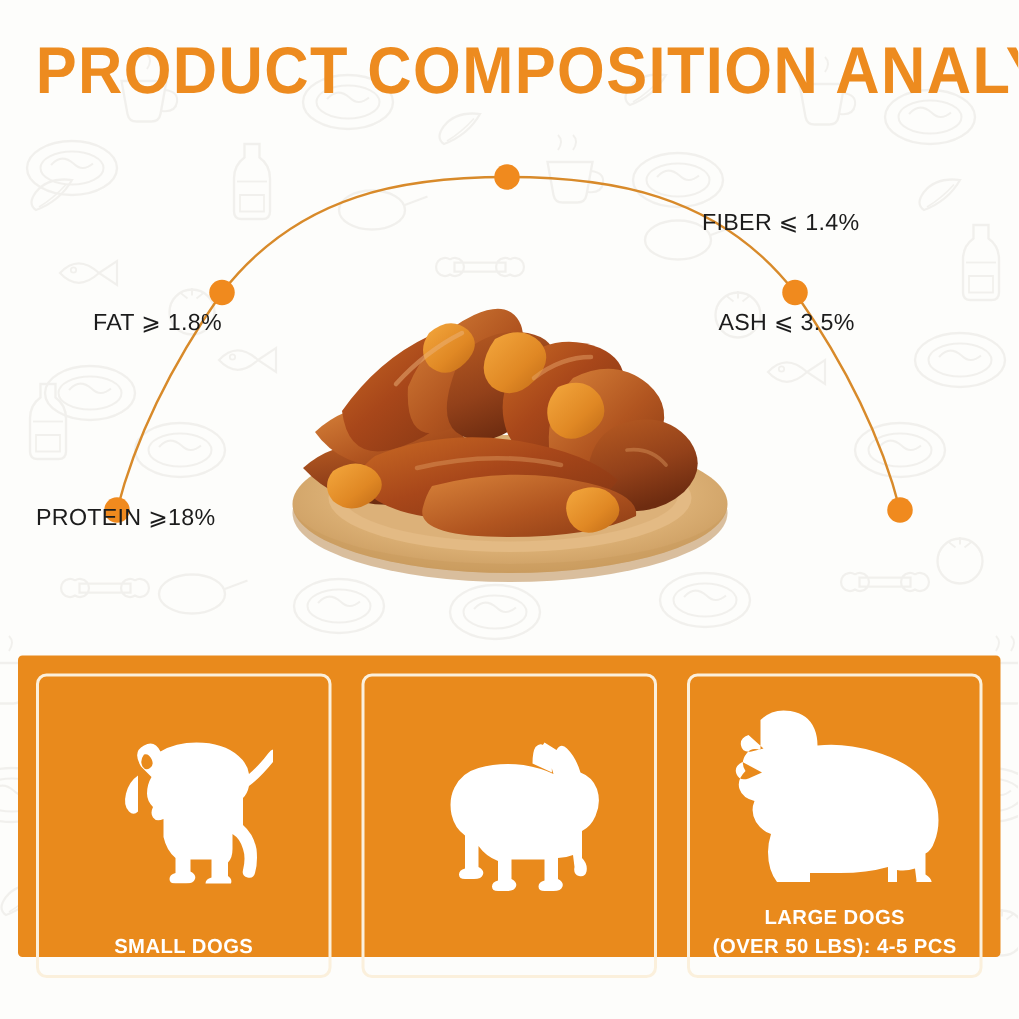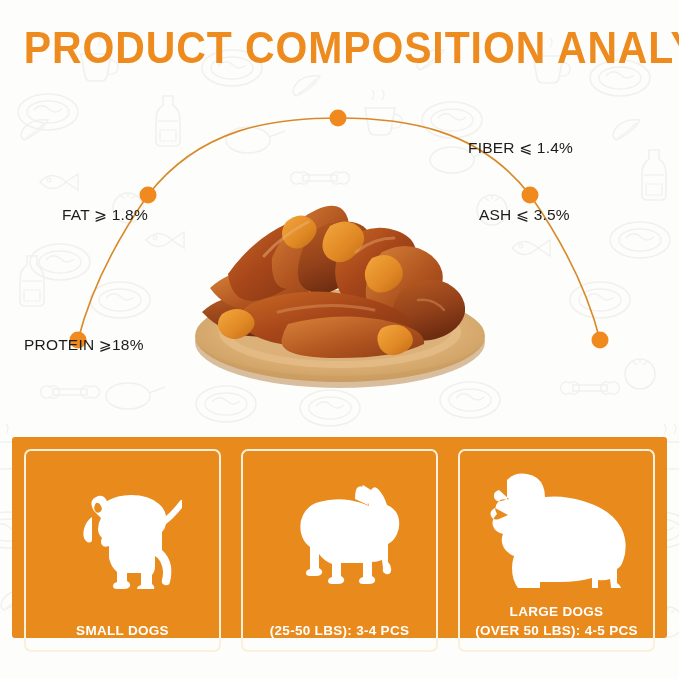--- a/index.html
+++ b/index.html
@@ -301,21 +301,20 @@
           <svg width="130" height="112" viewBox="0 0 130 112">
             <path fill="#FFFFFF" d="M96,10 q3,-5 7,-1 q6,6 9,16 q8,3 11,11 q3,9 -1,18 q-3,7 -9,10
               l0,18 q4,4 3,9 q-1,4 -5,3 q-4,-1 -3,-6 l-1,-8 q-5,2 -10,2 l0,14 q4,2 3,5 q-1,3 -6,3 l-6,0
               q-4,0 -4,-3 q0,-3 4,-4 l0,-14 l-22,0 l0,13 q4,2 3,5 q-1,3 -6,3 l-6,0 q-4,0 -4,-3 q0,-3 4,-4
               l0,-13 q-8,-3 -13,-10 l0,14 q4,2 3,5 q-1,3 -6,3 l-6,0 q-4,0 -4,-3 q0,-3 4,-4 l0,-22
               q-7,-5 -9,-14 q-2,-10 2,-18 q5,-10 16,-13 q14,-4 30,-2 q12,2 20,6 q-2,-8 -5,-12 q-4,-6 -1,-9 z
               M82,8 q4,-4 7,1 q4,7 4,16 l-13,-6 q0,-8 2,-11 z"></path>
           </svg>
         </div>
         <div class="card-text">
-          <div>(25-50 LBS): 3-4 PCS</div>
         </div>
       </div>
 
       <div class="dog-card">
         <div class="dog-silhouette">
           <svg width="144" height="122" viewBox="0 0 144 122">
             <path fill="#FFFFFF" d="M22,14 q8,-8 20,-6 q12,2 16,12 q2,5 2,11 q18,-2 38,4 q20,6 30,16
               q10,10 12,22 q2,12 -2,22 q-2,6 -6,8 l0,14 q5,3 4,7 q-1,4 -6,3 q-5,-1 -4,-6 l-1,-8
               q-6,2 -12,1 l0,14 q5,3 4,7 q-1,4 -6,3 q-5,-1 -4,-6 l0,-20 q-14,4 -32,4 l-20,0 l0,18
               q5,3 4,7 q-1,4 -6,3 q-5,-1 -4,-6 l-1,-10 l-8,0 l0,12 q5,3 4,7 q-1,4 -6,3 q-5,-1 -4,-6

